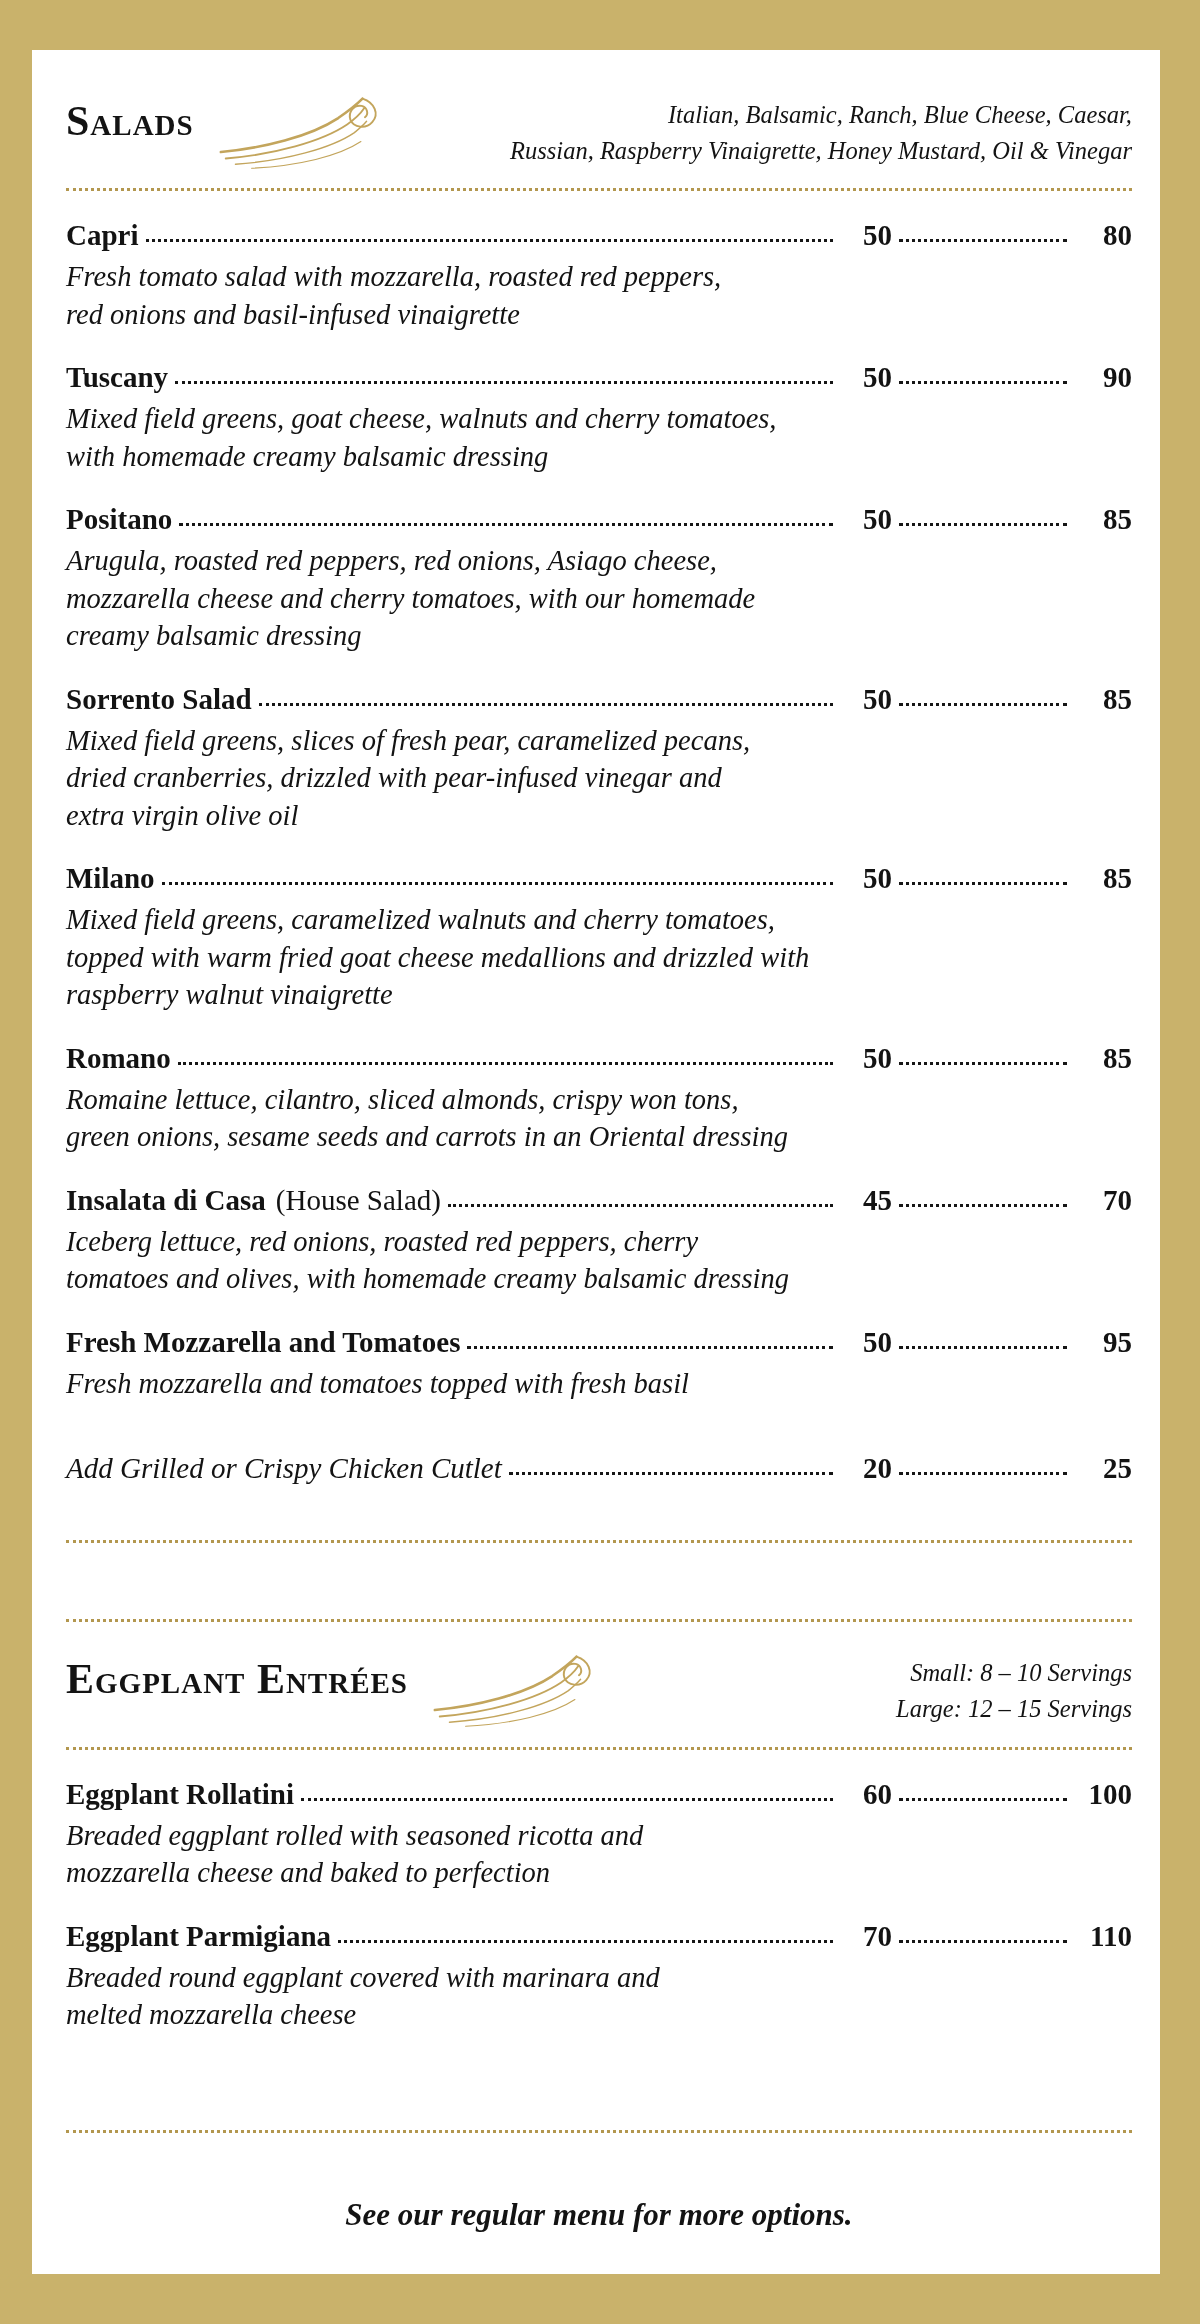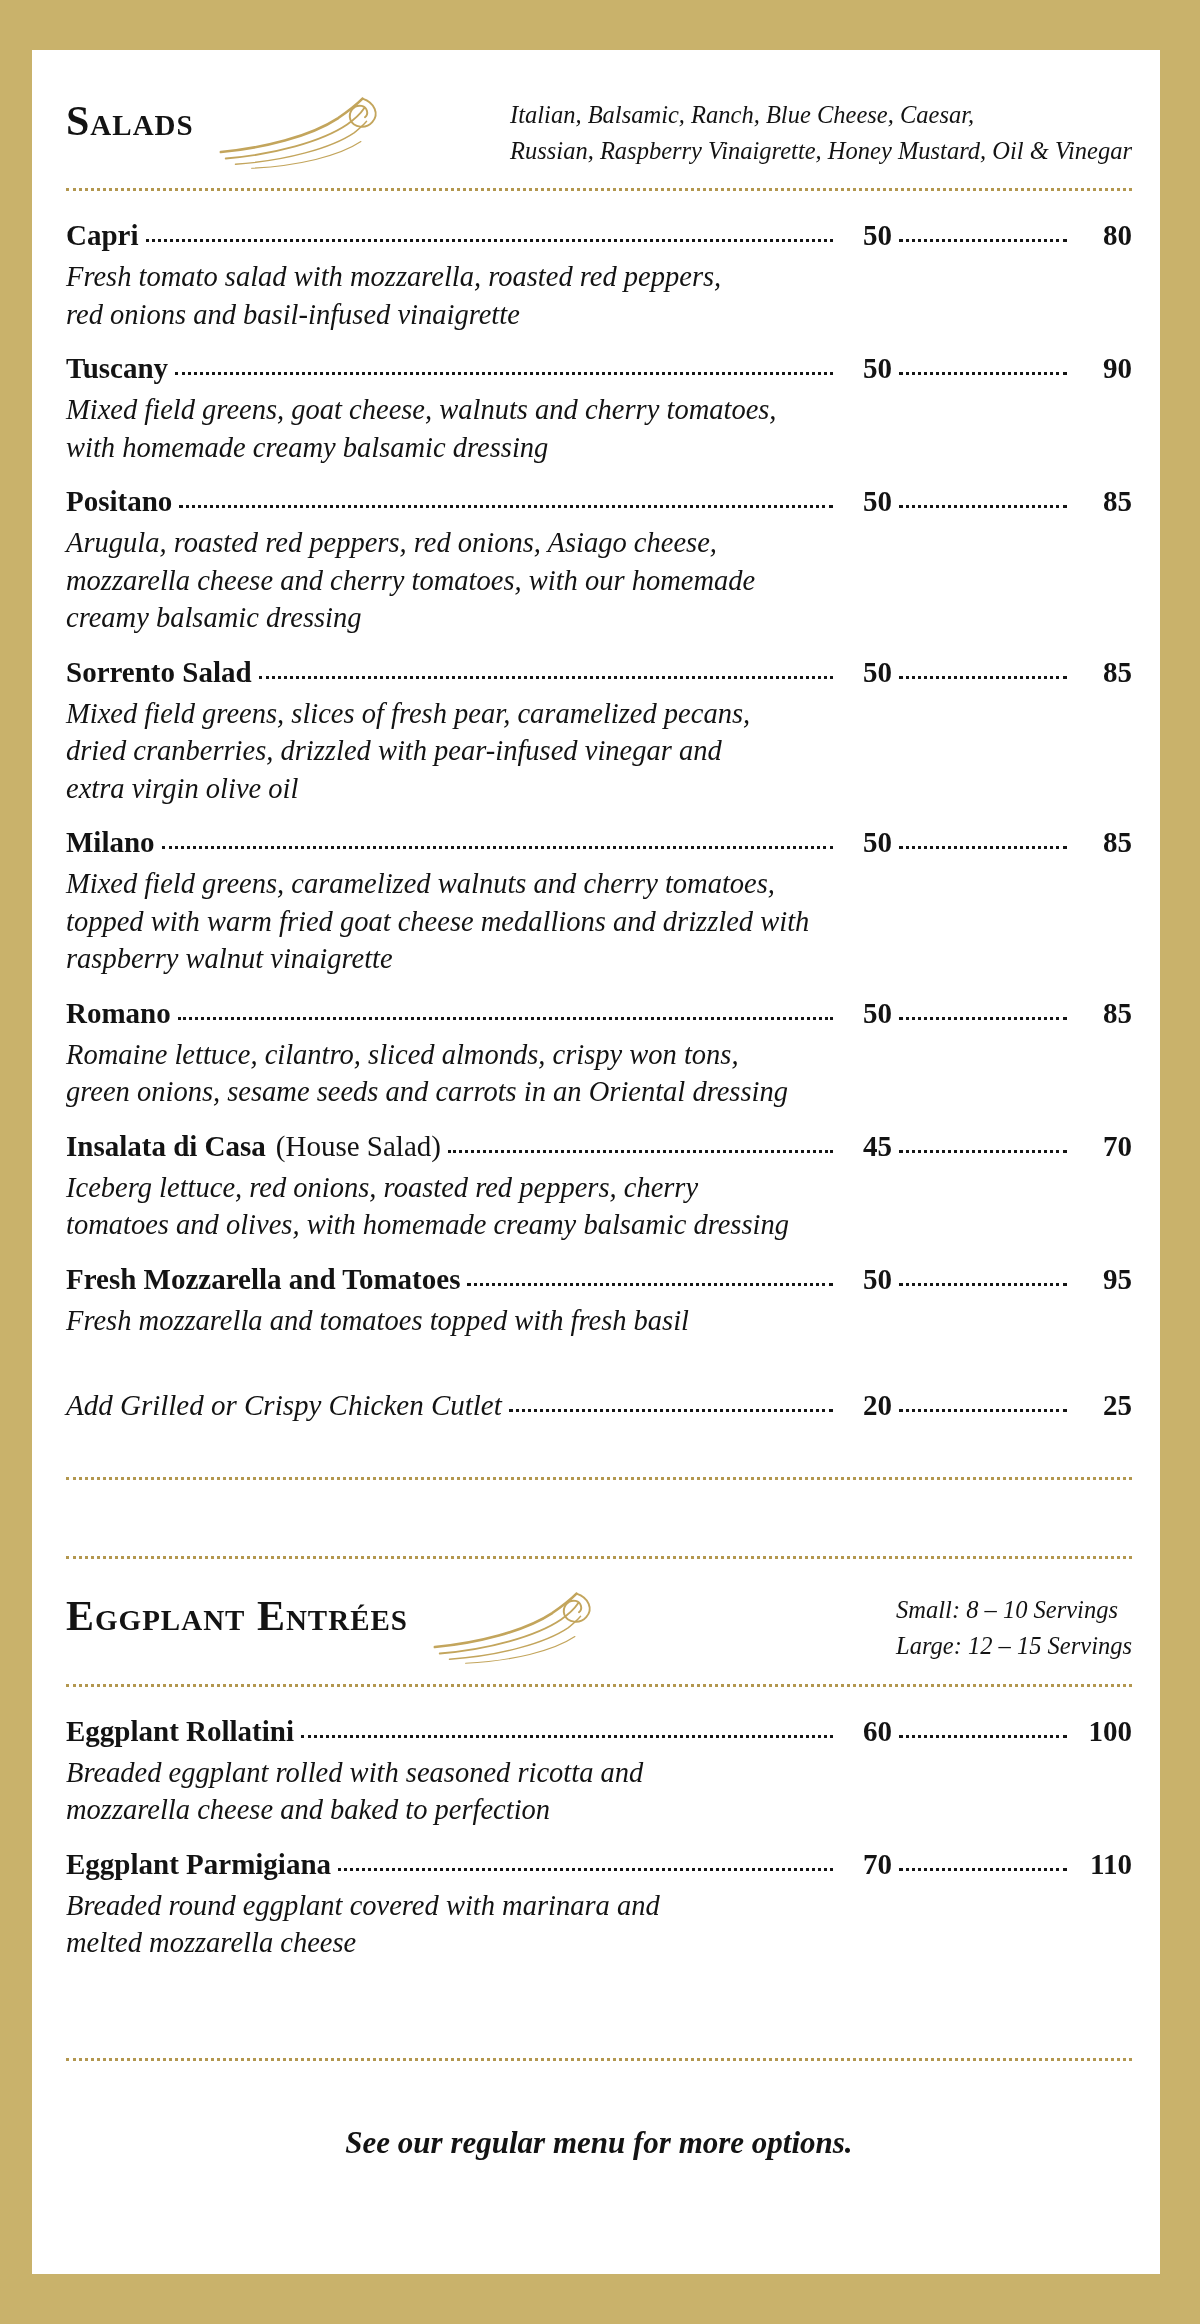--- a/index.html
+++ b/index.html
@@ -21,28 +21,28 @@
   .content{padding:14px 28px 0 34px;}
 
   
   .section-header{display:flex;align-items:center;padding:8px 0 18px 0;}
   .header-left{display:flex;align-items:center;}
   .section-title{
     font-size:42px;line-height:1;font-weight:bold;
     font-variant:small-caps;letter-spacing:1px;white-space:nowrap;
   }
   .swirl{width:170px;height:82px;margin:6px 0 -14px 22px;color:var(--swirl-color);flex:none;}
-  .section-note{margin-left:auto;font-style:italic;font-size:24.5px;line-height:36px;white-space:nowrap;margin-top:24px;}
+  .section-note{margin-left:auto;text-align:right;font-style:italic;font-size:24.5px;line-height:36px;white-space:nowrap;margin-top:24px;}
 
   .divider{border-bottom:3px dotted var(--divider-color);height:0;}
 
   
   .items{padding:4px 0 54px 0;}
   .items-tight{padding:4px 0 96px 0;}
-  .item{margin-top:17px;}
+  .item{margin-top:26px;}
   .item:first-child{margin-top:22px;}
   .item.addon{margin-top:48px;}
   .item-title{display:flex;align-items:baseline;font-size:29px;font-weight:bold;line-height:36px;}
   .item-name{white-space:nowrap;}
   .item.addon .item-name{font-weight:normal;font-style:italic;}
   .name-suffix{font-weight:normal;margin-left:10px;white-space:nowrap;text-align:right;}
   .leader{flex:1;border-bottom:3.4px dotted #161616;margin:0 7px;transform:translateY(-3px);}
   .leader2{flex:none;width:168px;border-bottom:3.4px dotted #161616;margin:0 7px;transform:translateY(-3px);}
   .price-s{flex:none;width:52px;text-align:right;}
   .price-l{flex:none;width:58px;text-align:right;}

